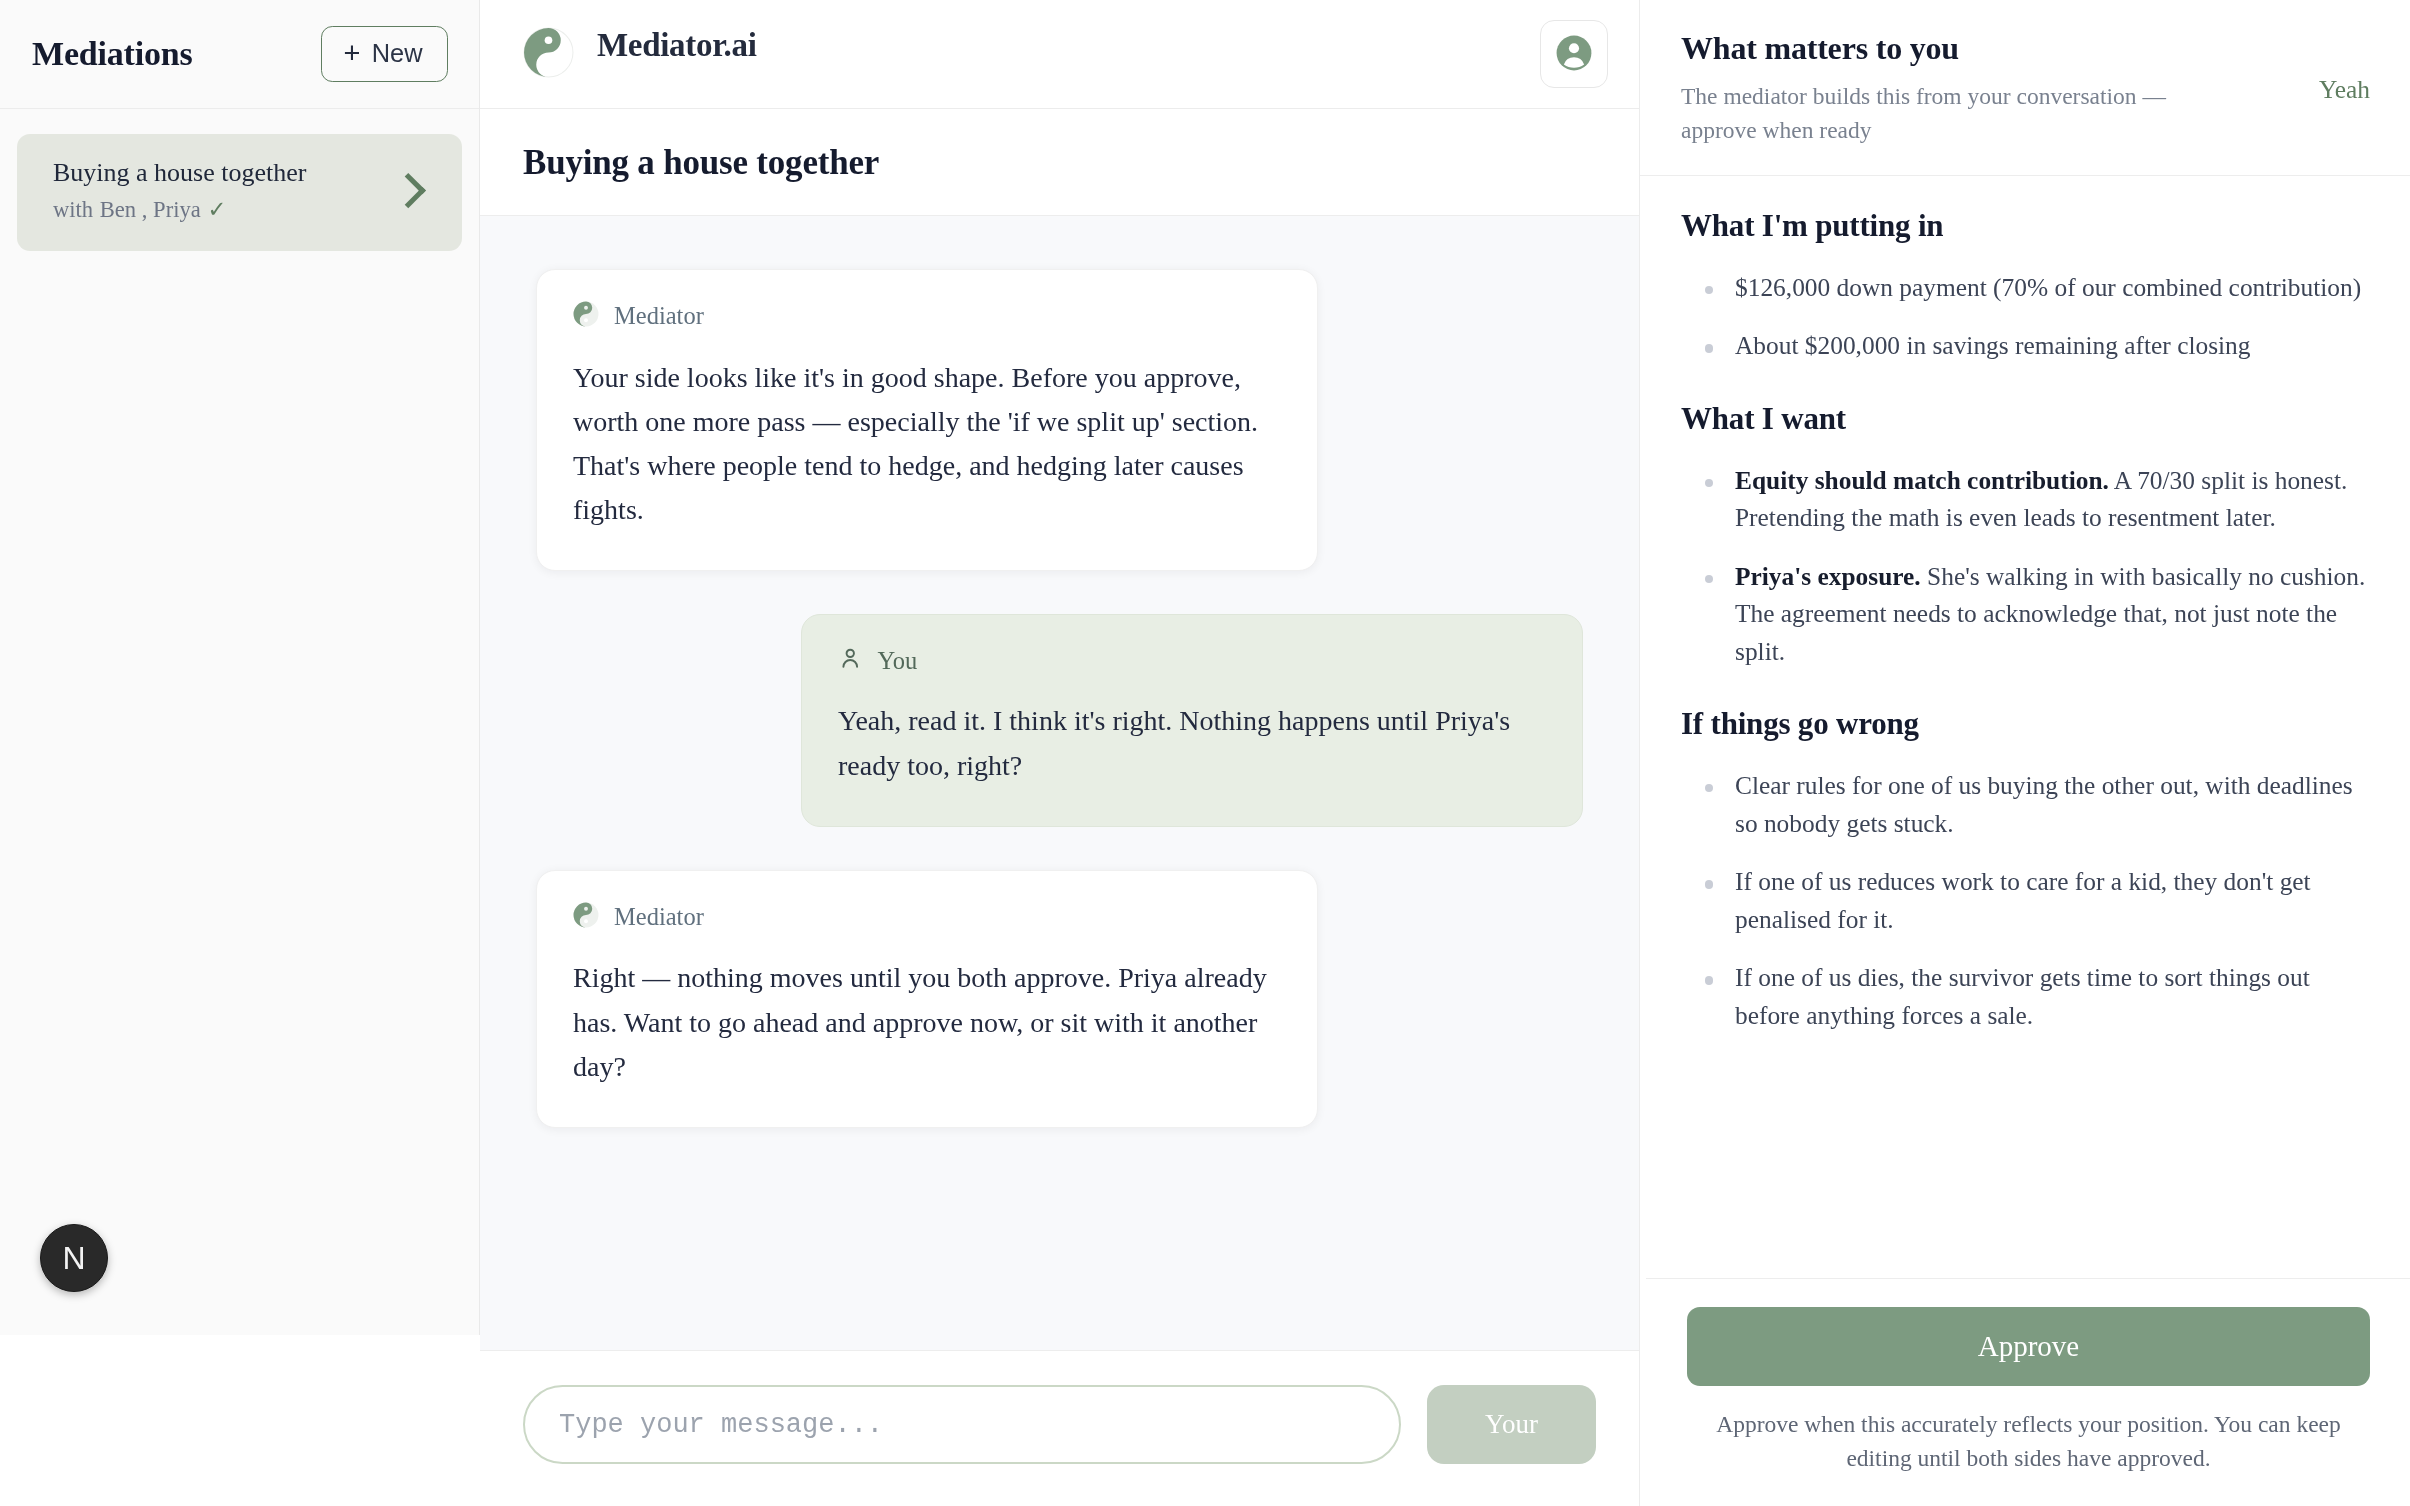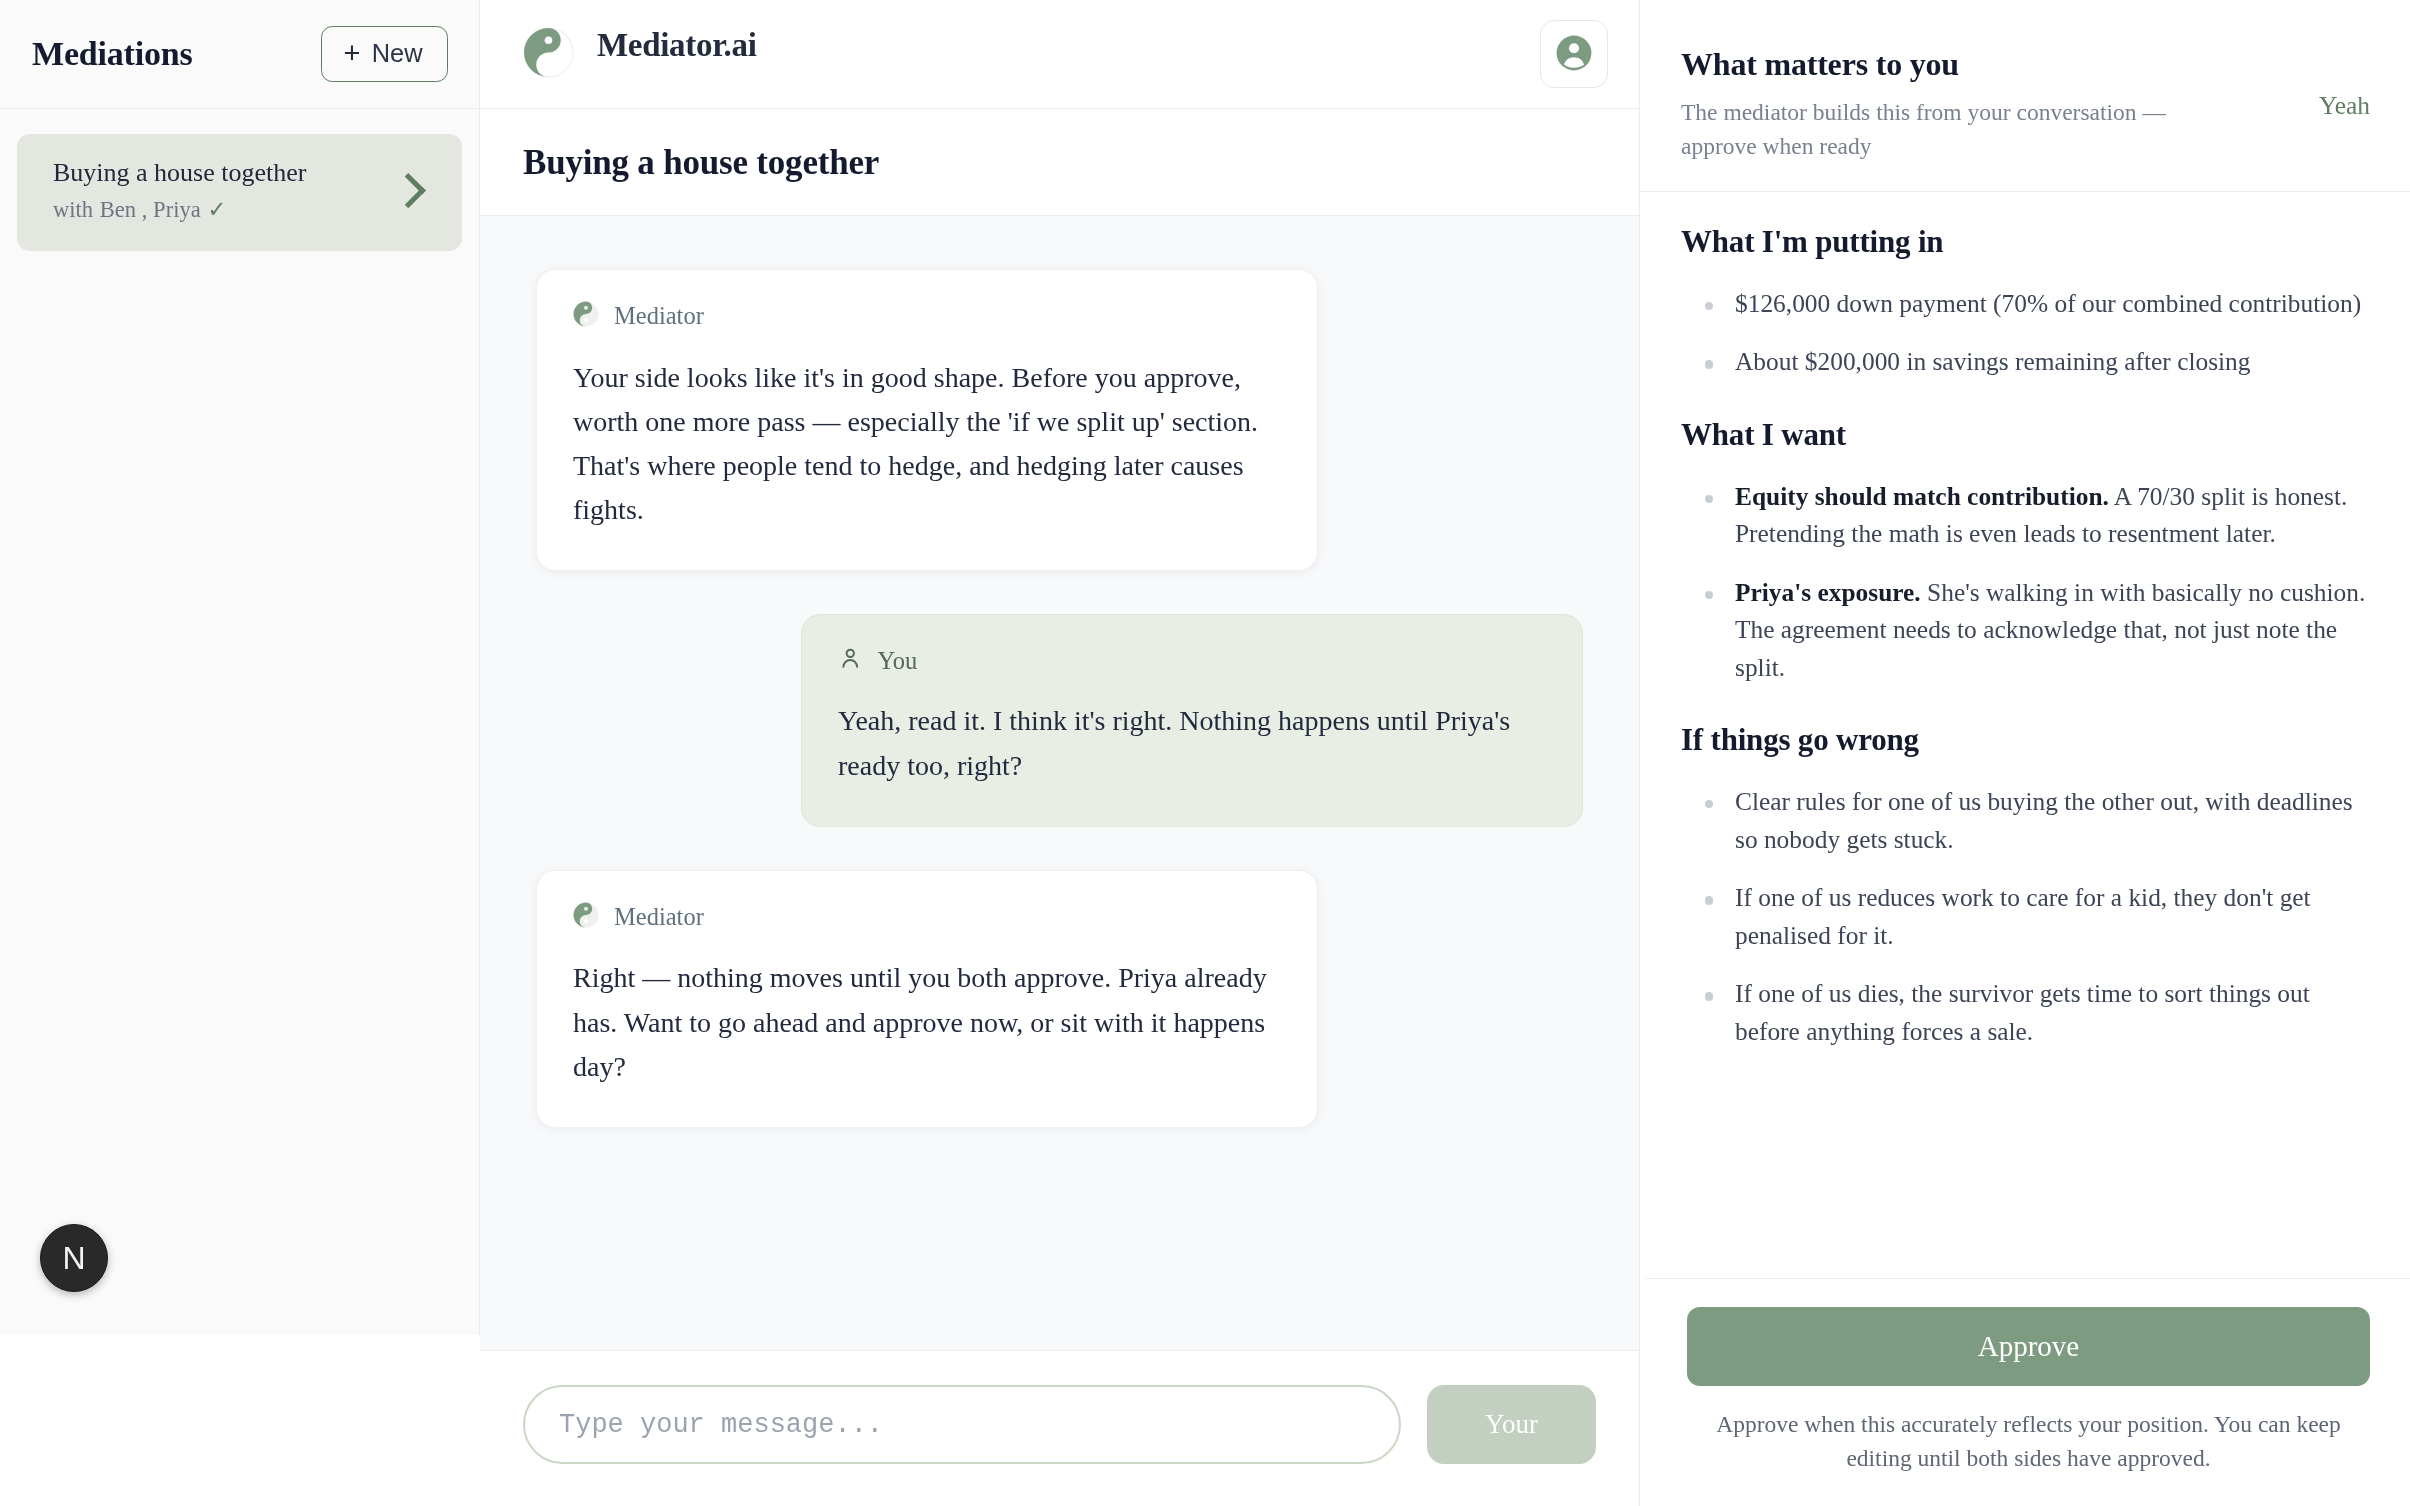--- a/index.html
+++ b/index.html
@@ -146,21 +146,21 @@
 
   
   .rpanel {
     width: 772px; flex: 0 0 772px; height: 1507px;
     background: #ffffff;
     border-left: 1.9px solid #ececec;
     display: flex; flex-direction: column;
     position: relative;
   }
   .rp-head {
-    padding: 46px 41px 28px 41px;
+    padding: 30px 41px 28px 41px;
     border-bottom: 1.9px solid #ededed;
     display: flex; justify-content: space-between; align-items: flex-start;
     gap: 19px;
     flex: 0 0 auto;
   }
   .rp-head-texts { max-width: 523px; }
   .rp-title { font-size: 32px; font-weight: 700; color: #151b2e; margin-bottom: 12.2px; letter-spacing: -0.2px; }
   .rp-sub { font-size: 23.5px; line-height: 1.45; color: #79818f; }
   .rp-edit { font-size: 25.4px; color: #5f7d60; cursor: pointer; padding-top: 45px; white-space: nowrap; }
   .rp-body {
@@ -294,21 +294,21 @@
               <span>
                 <svg width="26" height="26" viewBox="0 0 100 100">
                   <circle cx="50" cy="50" r="48" fill="#eef1ee"></circle>
                   <path d="M50 2 A48 48 0 0 0 50 98 A24 24 0 0 1 50 50 A24 24 0 0 0 50 2 Z" fill="#7d9b81"></path>
                   <circle cx="50" cy="26" r="7.5" fill="#eef1ee"></circle>
                   <circle cx="50" cy="74" r="7.5" fill="#ffffff"></circle>
                 </svg>
               </span>
               <span class="bubble-who">Mediator</span>
             </div>
-            <div class="bubble-text">Right — nothing moves until you both approve. Priya already has. Want to go ahead and approve now, or sit with it happens day?</div>
+            <div class="bubble-text">Right — nothing moves until you both approve. Priya already has. Want to go ahead and approve now, or sit with it another day?</div>
           </div>
         </div>
 
       </div>
 
       <div class="composer">
         <input class="msg-input" type="text" placeholder="Type your message..." style="">
         <button class="send-btn">Your</button>
       </div>
     </div>

